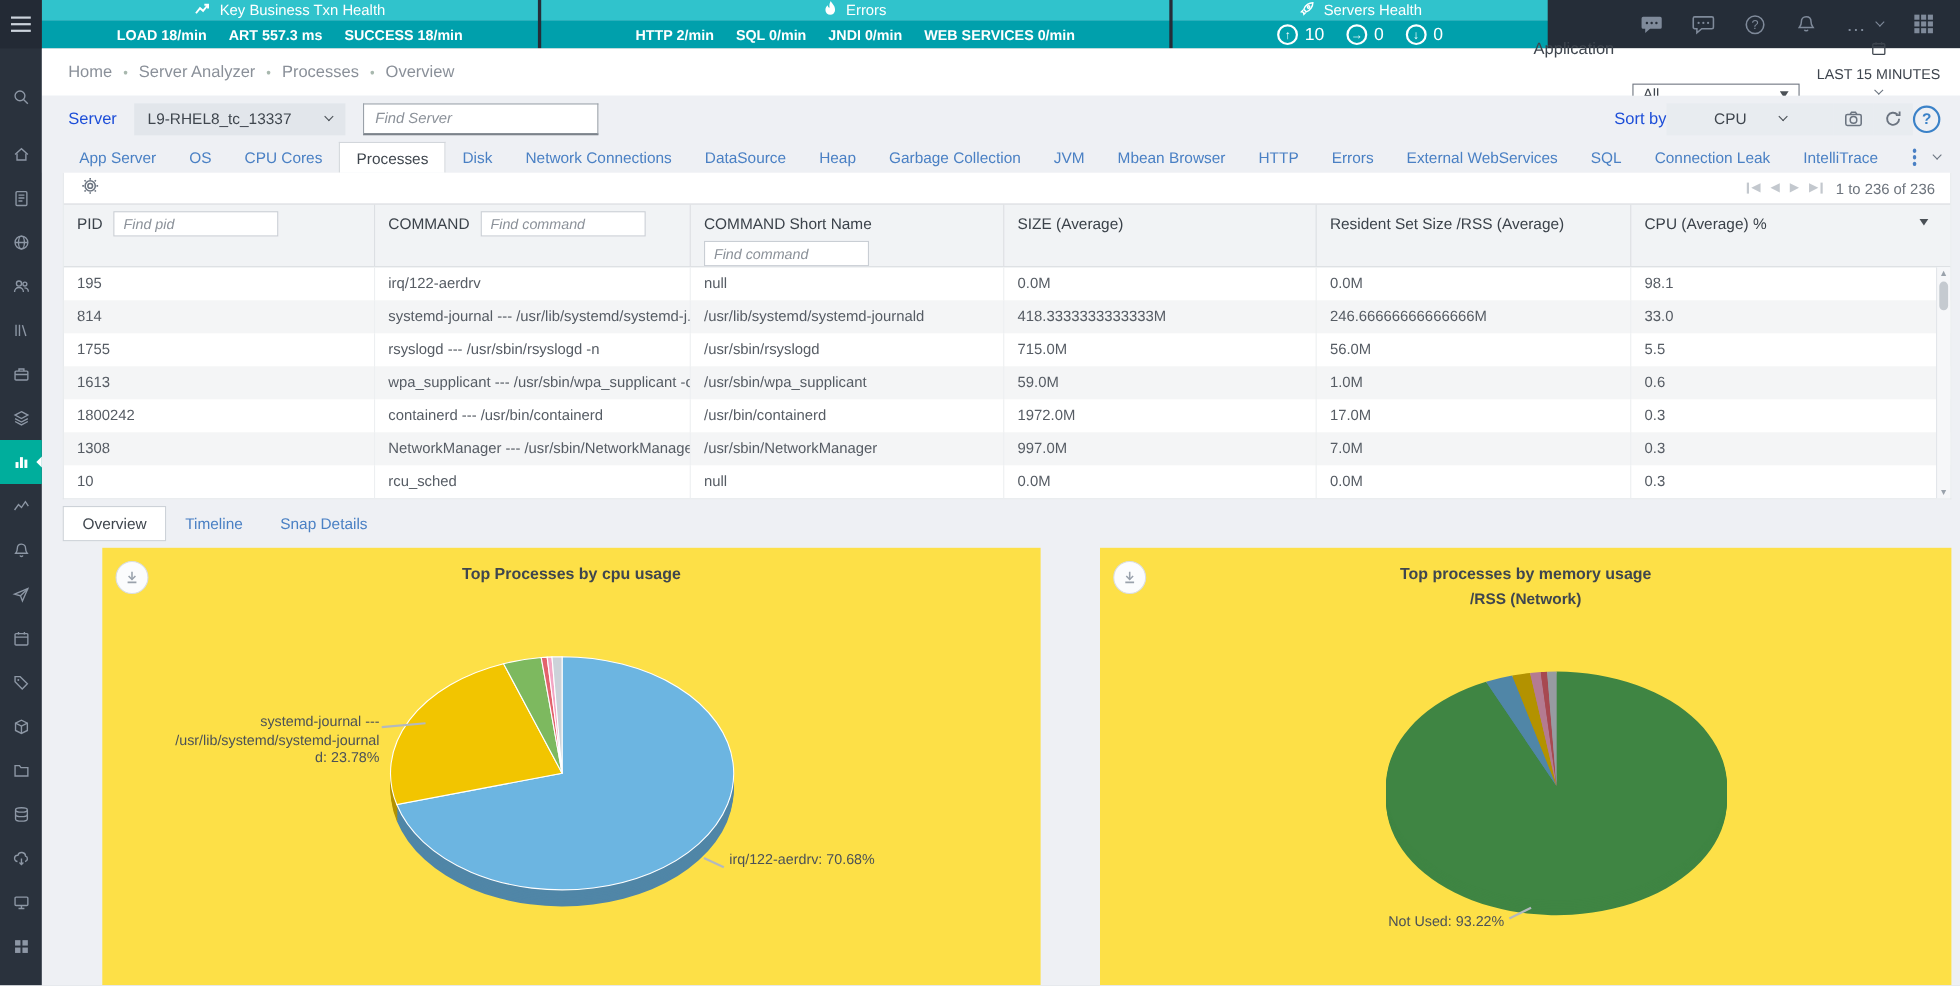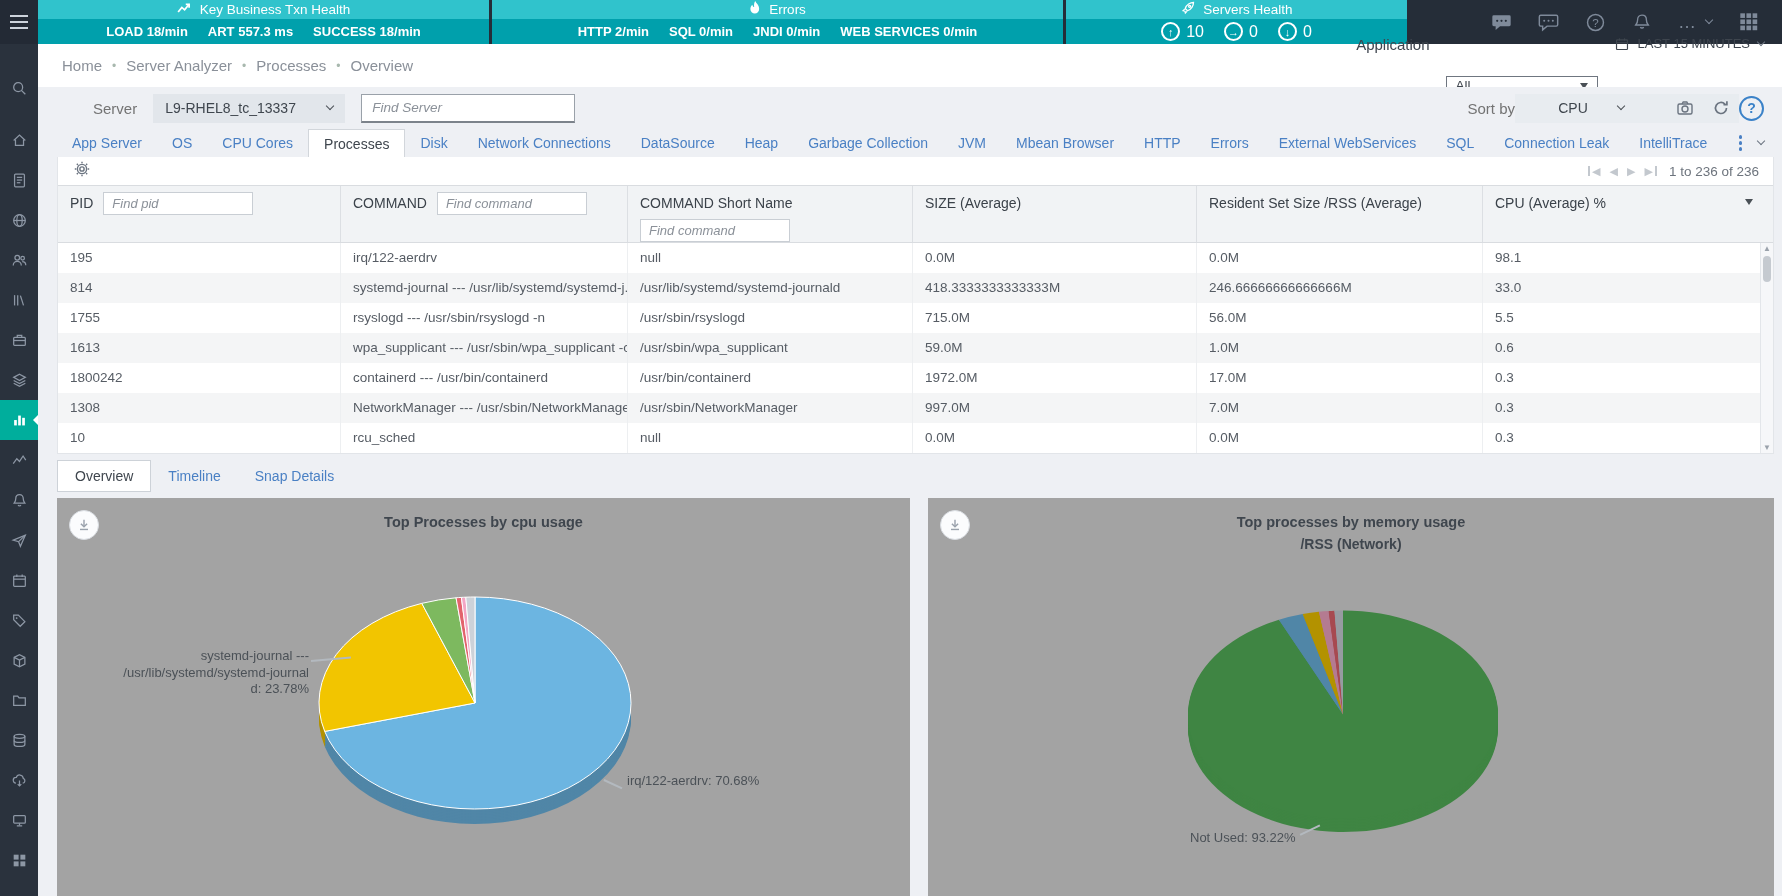--- a/index.html
+++ b/index.html
@@ -42,25 +42,25 @@
             border-top:6px solid #4a5056;display:inline-block;}
   
   .crumbrow{height:43px;background:#fff;display:flex;align-items:center;
             padding:0 18px 0 24px;flex-shrink:0;}
   .crumbs{display:flex;align-items:center;gap:10px;font-size:15px;color:#8a9099;}
   .crumb-sep{color:#a8b8ae;font-size:12px;}
   .crumb-right{margin-left:auto;display:flex;align-items:flex-start;gap:16px;}
   .app-label{font-size:15px;color:#3e454e;}
   .app-select{width:152px;height:20px;border:1px solid #6f7680;background:#fff;display:flex;
               align-items:center;justify-content:space-between;padding:0 9px;font-size:13.5px;cursor:pointer;margin-top:40px;}
-  .timerange{display:flex;align-items:center;gap:8px;font-size:13px;color:#3e454e;cursor:pointer;}
+  .timerange{display:flex;align-items:center;gap:8px;font-size:13px;color:#3e454e;cursor:pointer;flex-direction:column;}
   
   .serverrow{height:42px;background:#eef0f4;display:flex;align-items:center;gap:16px;
              padding:0 18px 0 24px;flex-shrink:0;}
-  .rowlabel{font-size:15px;color:#737373;margin-left:31px;}
+  .rowlabel{font-size:15px;color:#1d4ed8;}
   .server-select{background:#e2e6eb;height:29px;width:192px;display:flex;align-items:center;
                  justify-content:space-between;padding:0 12px;font-size:14px;color:#3f464e;cursor:pointer;}
   .find-input{width:214px;height:29px;border:1px solid #9aa1a9;border-bottom:2px solid #7c838b;
               padding:0 10px;font-size:13.5px;background:#fff;color:#444;}
   .find-input::placeholder{font-style:italic;color:#8b9199;}
   .sortby{margin-left:auto;display:flex;align-items:center;}
   .sort-select{background:#e8ecf0;height:29px;width:152px;display:flex;align-items:center;
                justify-content:center;gap:30px;font-size:14px;color:#3f464e;cursor:pointer;}
   .icon-btn{width:36px;height:29px;background:#e8ecf0;display:flex;align-items:center;
             justify-content:center;color:#6b7480;cursor:pointer;border:none;}
@@ -103,21 +103,21 @@
            border-left:1px solid #e3e6ea;color:#9aa2ab;font-size:8px;text-align:center;cursor:pointer;}
   .vscroll .arr-up{position:absolute;top:1px;left:0;right:0;}
   .vscroll .arr-dn{position:absolute;bottom:1px;left:0;right:0;}
   .vthumb{position:absolute;top:13px;left:2px;width:8px;height:26px;background:#c5cad0;border-radius:4px;}
   
   .subtabs{display:flex;align-items:stretch;margin:6px 0 0 19px;height:32px;flex-shrink:0;}
   .subtab{padding:0 17px;display:flex;align-items:center;font-size:14px;color:#4a80c4;cursor:pointer;}
   .subtab.active{background:#fff;border:1px solid #cdd2d8;color:#3f464e;}
   
   .charts{flex:1;display:flex;gap:18px;padding:6px 8px 0 19px;overflow:hidden;}
-  .panel{background:#a3a3a3;position:relative;overflow:hidden;}
+  .panel{background:#fde047;position:relative;overflow:hidden;margin-left:36px;}
   .panel.left{width:853px;flex-shrink:0;}
   .panel.right{flex:1;}
   .chart-title{position:absolute;top:16px;left:0;right:0;text-align:center;font-size:14.5px;
                font-weight:bold;color:#3f464e;}
   .chart-subtitle{position:absolute;top:38px;left:0;right:0;text-align:center;font-size:14px;
                font-weight:bold;color:#3f464e;}
   .dl-btn{position:absolute;top:12px;left:12px;width:30px;height:30px;border-radius:50%;
           border:1px solid #d9dde2;background:#fbfcfd;display:flex;align-items:center;
           justify-content:center;color:#9aa2ac;cursor:pointer;}
   .pie-svg{position:absolute;left:0;top:0;}

